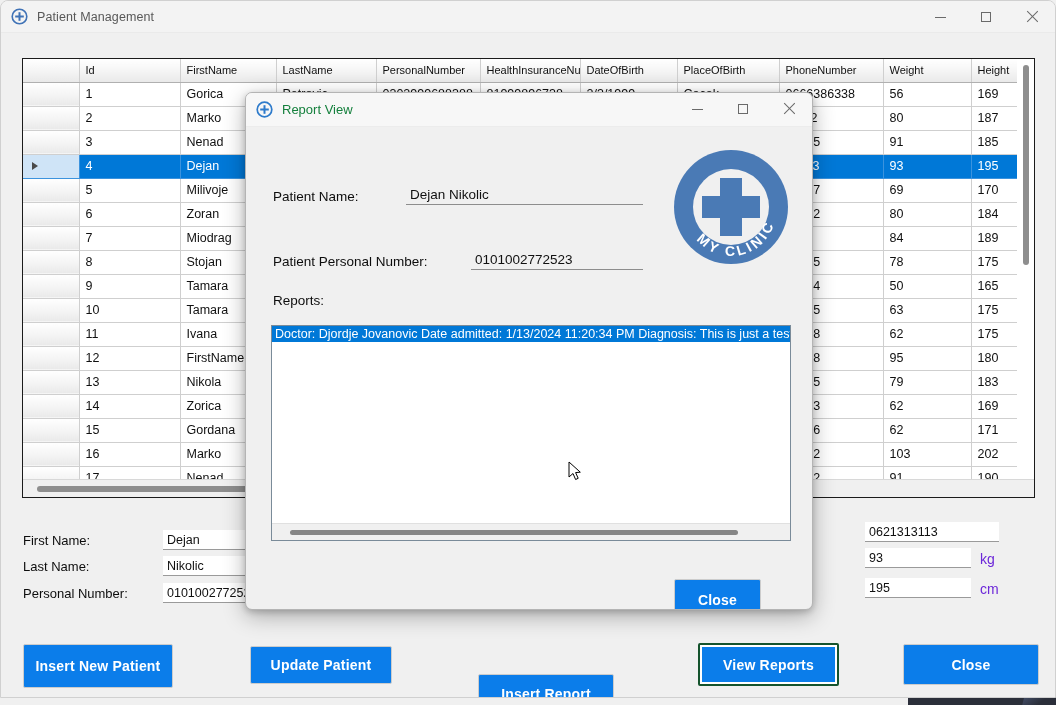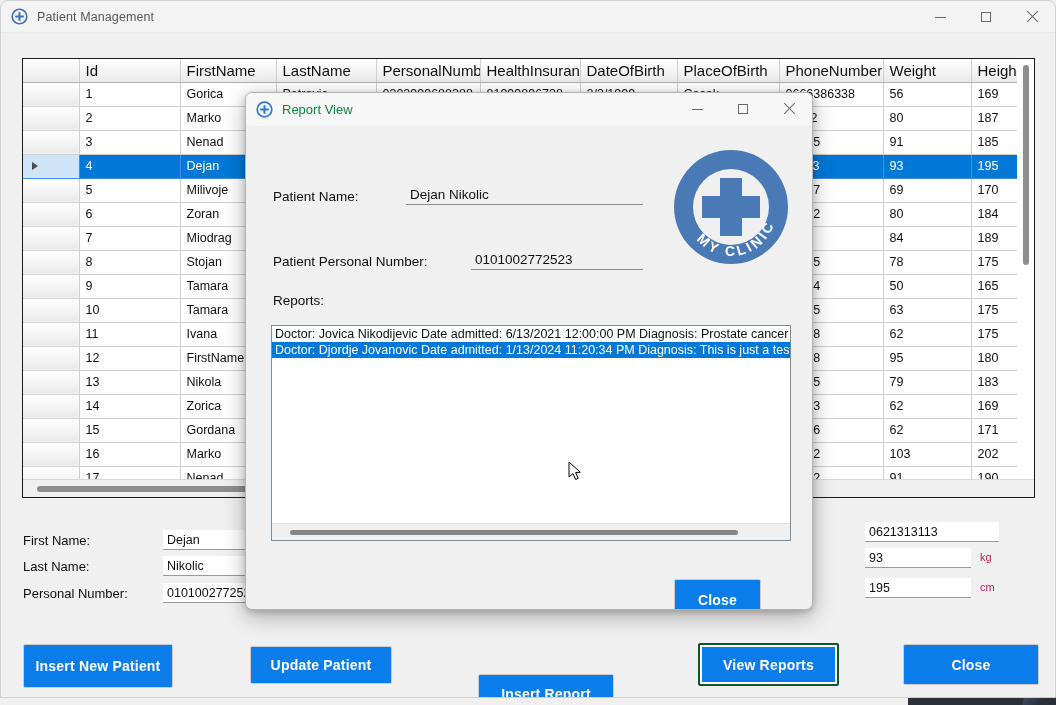--- a/index.html
+++ b/index.html
@@ -103,21 +103,21 @@
     height: 24px;
     text-align: left;
     font-weight: normal;
     white-space: nowrap;
     overflow: hidden;
   }
   table.grid th {
     background: linear-gradient(#ffffff 0%, #f4f4f4 55%, #e9e9e9 100%);
     border-bottom: 1px solid #b0b0b0;
     color: #101010;
-    font-size: 15px;
+    font-size: 11px;
     height: 23px;
   }
   table.grid th:first-child, table.grid td:first-child {
     background: linear-gradient(#ffffff 0%, #f4f4f4 55%, #e9e9e9 100%);
   }
   tr.row-selected td {
     background: #0078d7 !important;
     color: #ffffff;
     border-right-color: #3b93de;
     border-bottom-color: #3b93de;
@@ -171,21 +171,21 @@
     border: none;
     border-bottom: 1px solid #9a9a9a;
     box-shadow: inset 0 0 0 1px #ffffff;
     height: 20px;
     font-size: 12.5px;
     color: #101010;
     padding: 0 4px;
     font-family: "Liberation Sans", sans-serif;
     outline: none;
   }
-  .unit { position: absolute; font-size: 11px; color: #be185d; }
+  .unit { position: absolute; font-size: 14px; color: #6d28d9; }
 
   
   .btn {
     position: absolute;
     background: #0b7dea;
     color: #ffffff;
     font-weight: bold;
     font-size: 14px;
     border: 1px solid #cccccc;
     border-radius: 2px;
@@ -617,21 +617,20 @@
       <span class="dlg-lbl" style="left:27px; top:62px;">Patient Name:</span>
       <input class="dlg-tb" style="left: 160px; top: 57px; width: 237px;" value="Dejan Nikolic">
 
       <span class="dlg-lbl" style="left:27px; top:127px;">Patient Personal Number:</span>
       <input class="dlg-tb" style="left: 225px; top: 122px; width: 172px;" value="0101002772523">
 
       <span class="dlg-lbl" style="left:27px; top:166px;">Reports:</span>
 
       <div class="listbox">
         <div id="lb-items">
-            <div class="lb-item">Doctor: Jovica Nikodijevic Date admitted: 6/13/2021 12:00:00 PM Diagnosis: Prostate cancer</div>
             <div class="lb-item sel">Doctor: Djordje Jovanovic Date admitted: 1/13/2024 11:20:34 PM Diagnosis: This is just a test r</div>
           </div>
         <div class="lb-hscroll">
           <div class="lb-hthumb"></div>
         </div>
       </div>
 
       <button class="btn" style="position:absolute; left:428px; top:452px; width:87px; height:42px;">Close</button>
     </div>
   </div>

